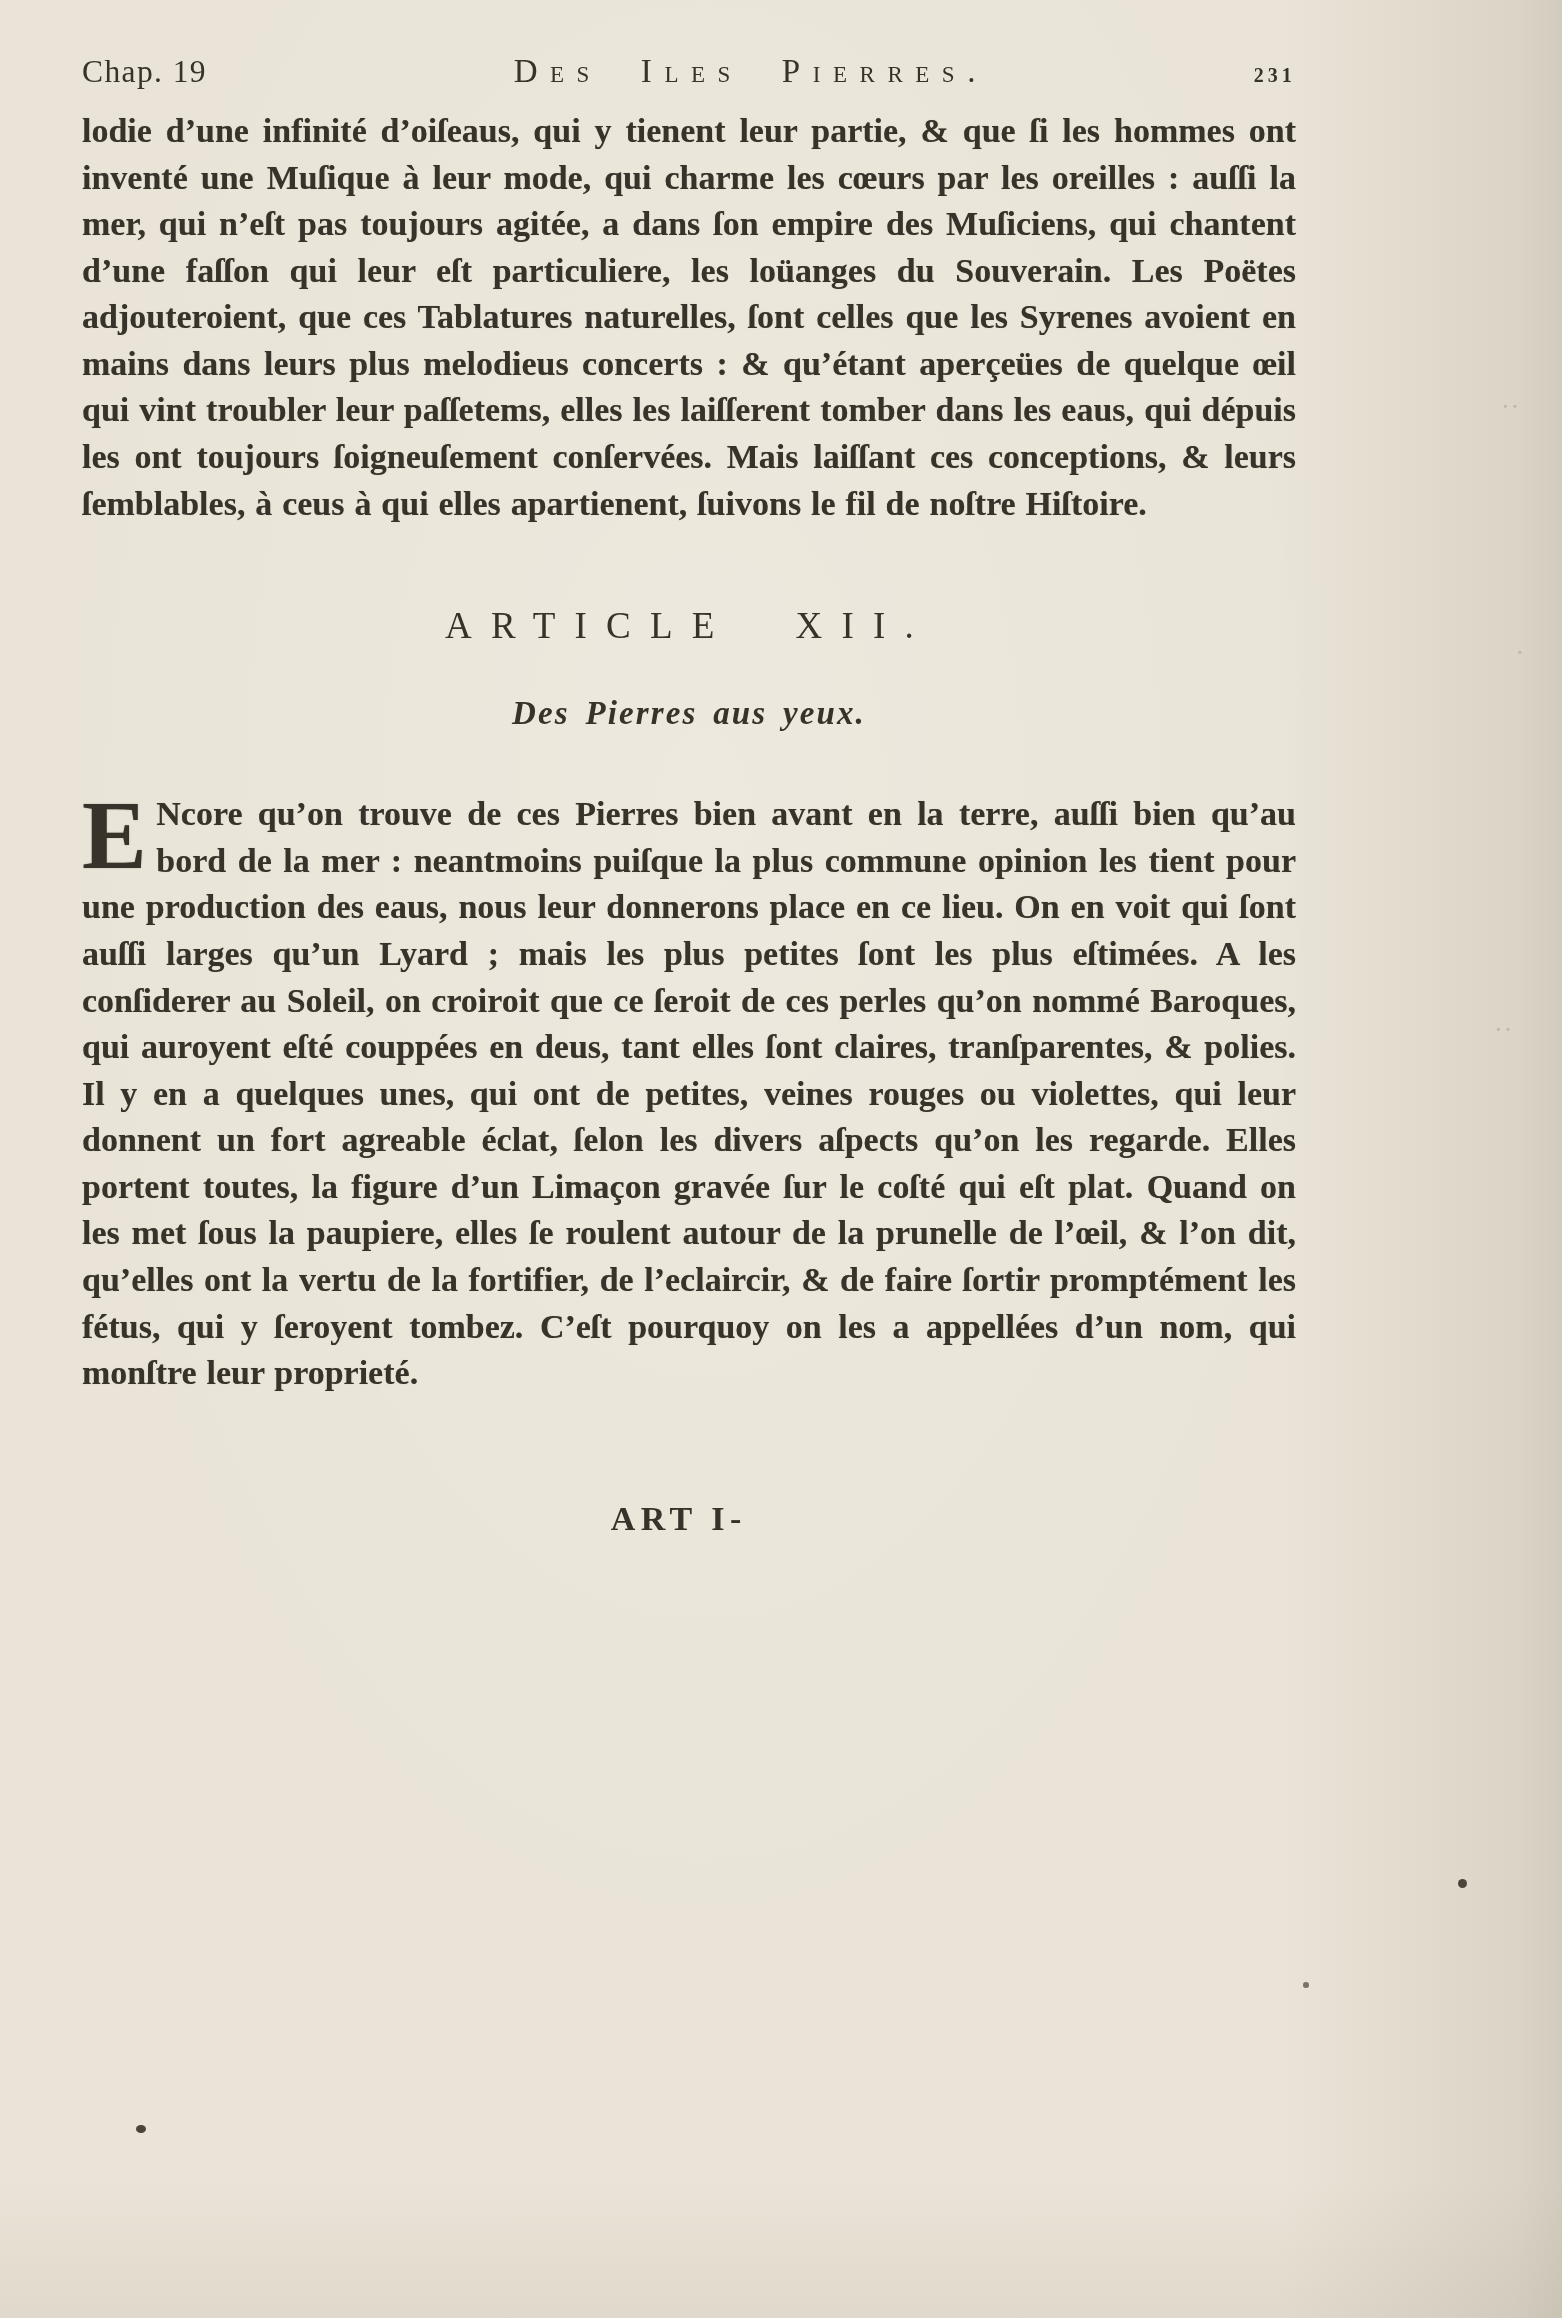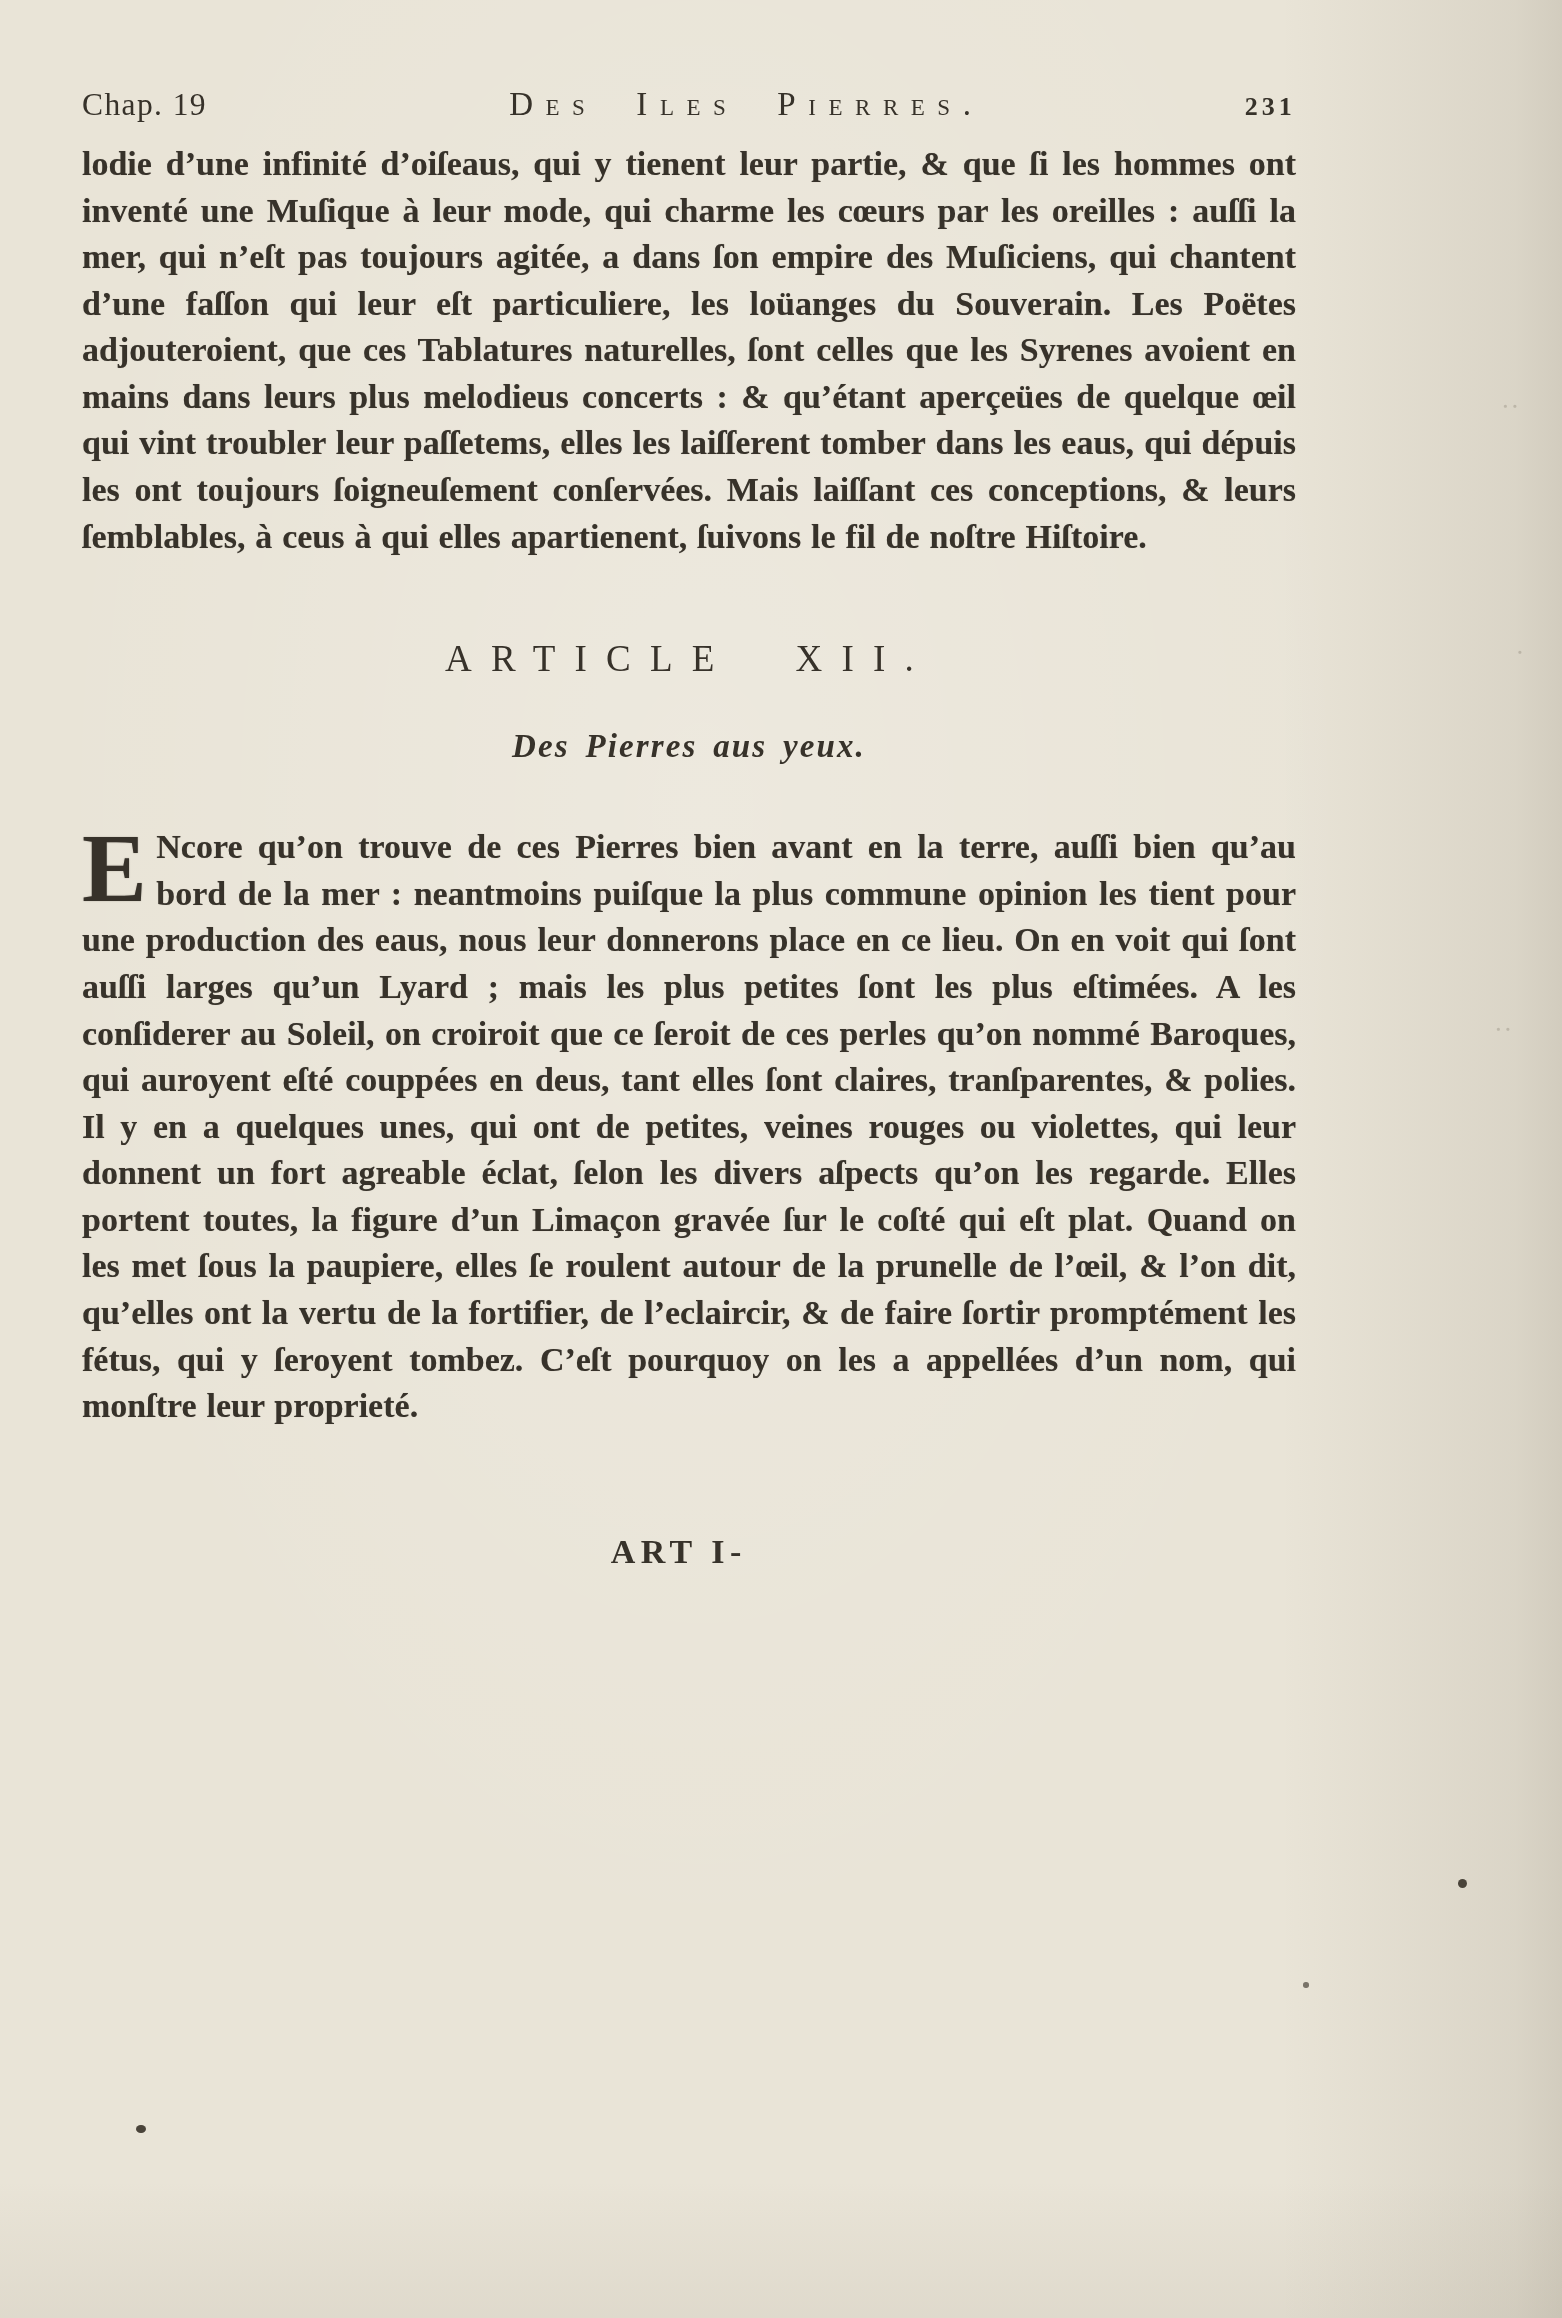--- a/index.html
+++ b/index.html
@@ -13,21 +13,21 @@
     width:1562px;height:2319px;
     background:var(--paper);
     font-family:"Liberation Serif","DejaVu Serif",serif;
     color:var(--ink);
     overflow:hidden;
   }
   .page{
     position:relative;
     width:1562px;height:2319px;
     box-sizing:border-box;
-    padding:86px 266px 0 82px;
+    padding:53px 266px 0 82px;
     background:
       radial-gradient(ellipse at 45% 35%, rgba(255,255,255,0.18) 0%, rgba(255,255,255,0) 55%),
       linear-gradient(90deg, rgba(0,0,0,0) 82%, rgba(90,80,60,0.10) 97%, rgba(90,80,60,0.16) 100%),
       linear-gradient(0deg, rgba(90,80,60,0.07) 0%, rgba(0,0,0,0) 6%),
       var(--paper);
   }
   .running-head{
     display:flex;
     align-items:baseline;
     justify-content:space-between;
@@ -43,21 +43,21 @@
     letter-spacing:0.38em;
     word-spacing:0.55em;
     white-space:nowrap;
     font-variant:small-caps;
     font-size:33px;
     padding-left:41px;
   }
   .running-head .page-num{
     font-weight:bold;
     letter-spacing:4.1px;
-    font-size:26px;
+    font-size:20px;
   }
   .body-text{
     font-size:34px;
     line-height:1.37;
     text-align:justify;
     margin:0;
     text-shadow:0 0 0.7px rgba(55,50,42,0.35);
     word-spacing:1.4px;
     font-weight:bold;
   }

